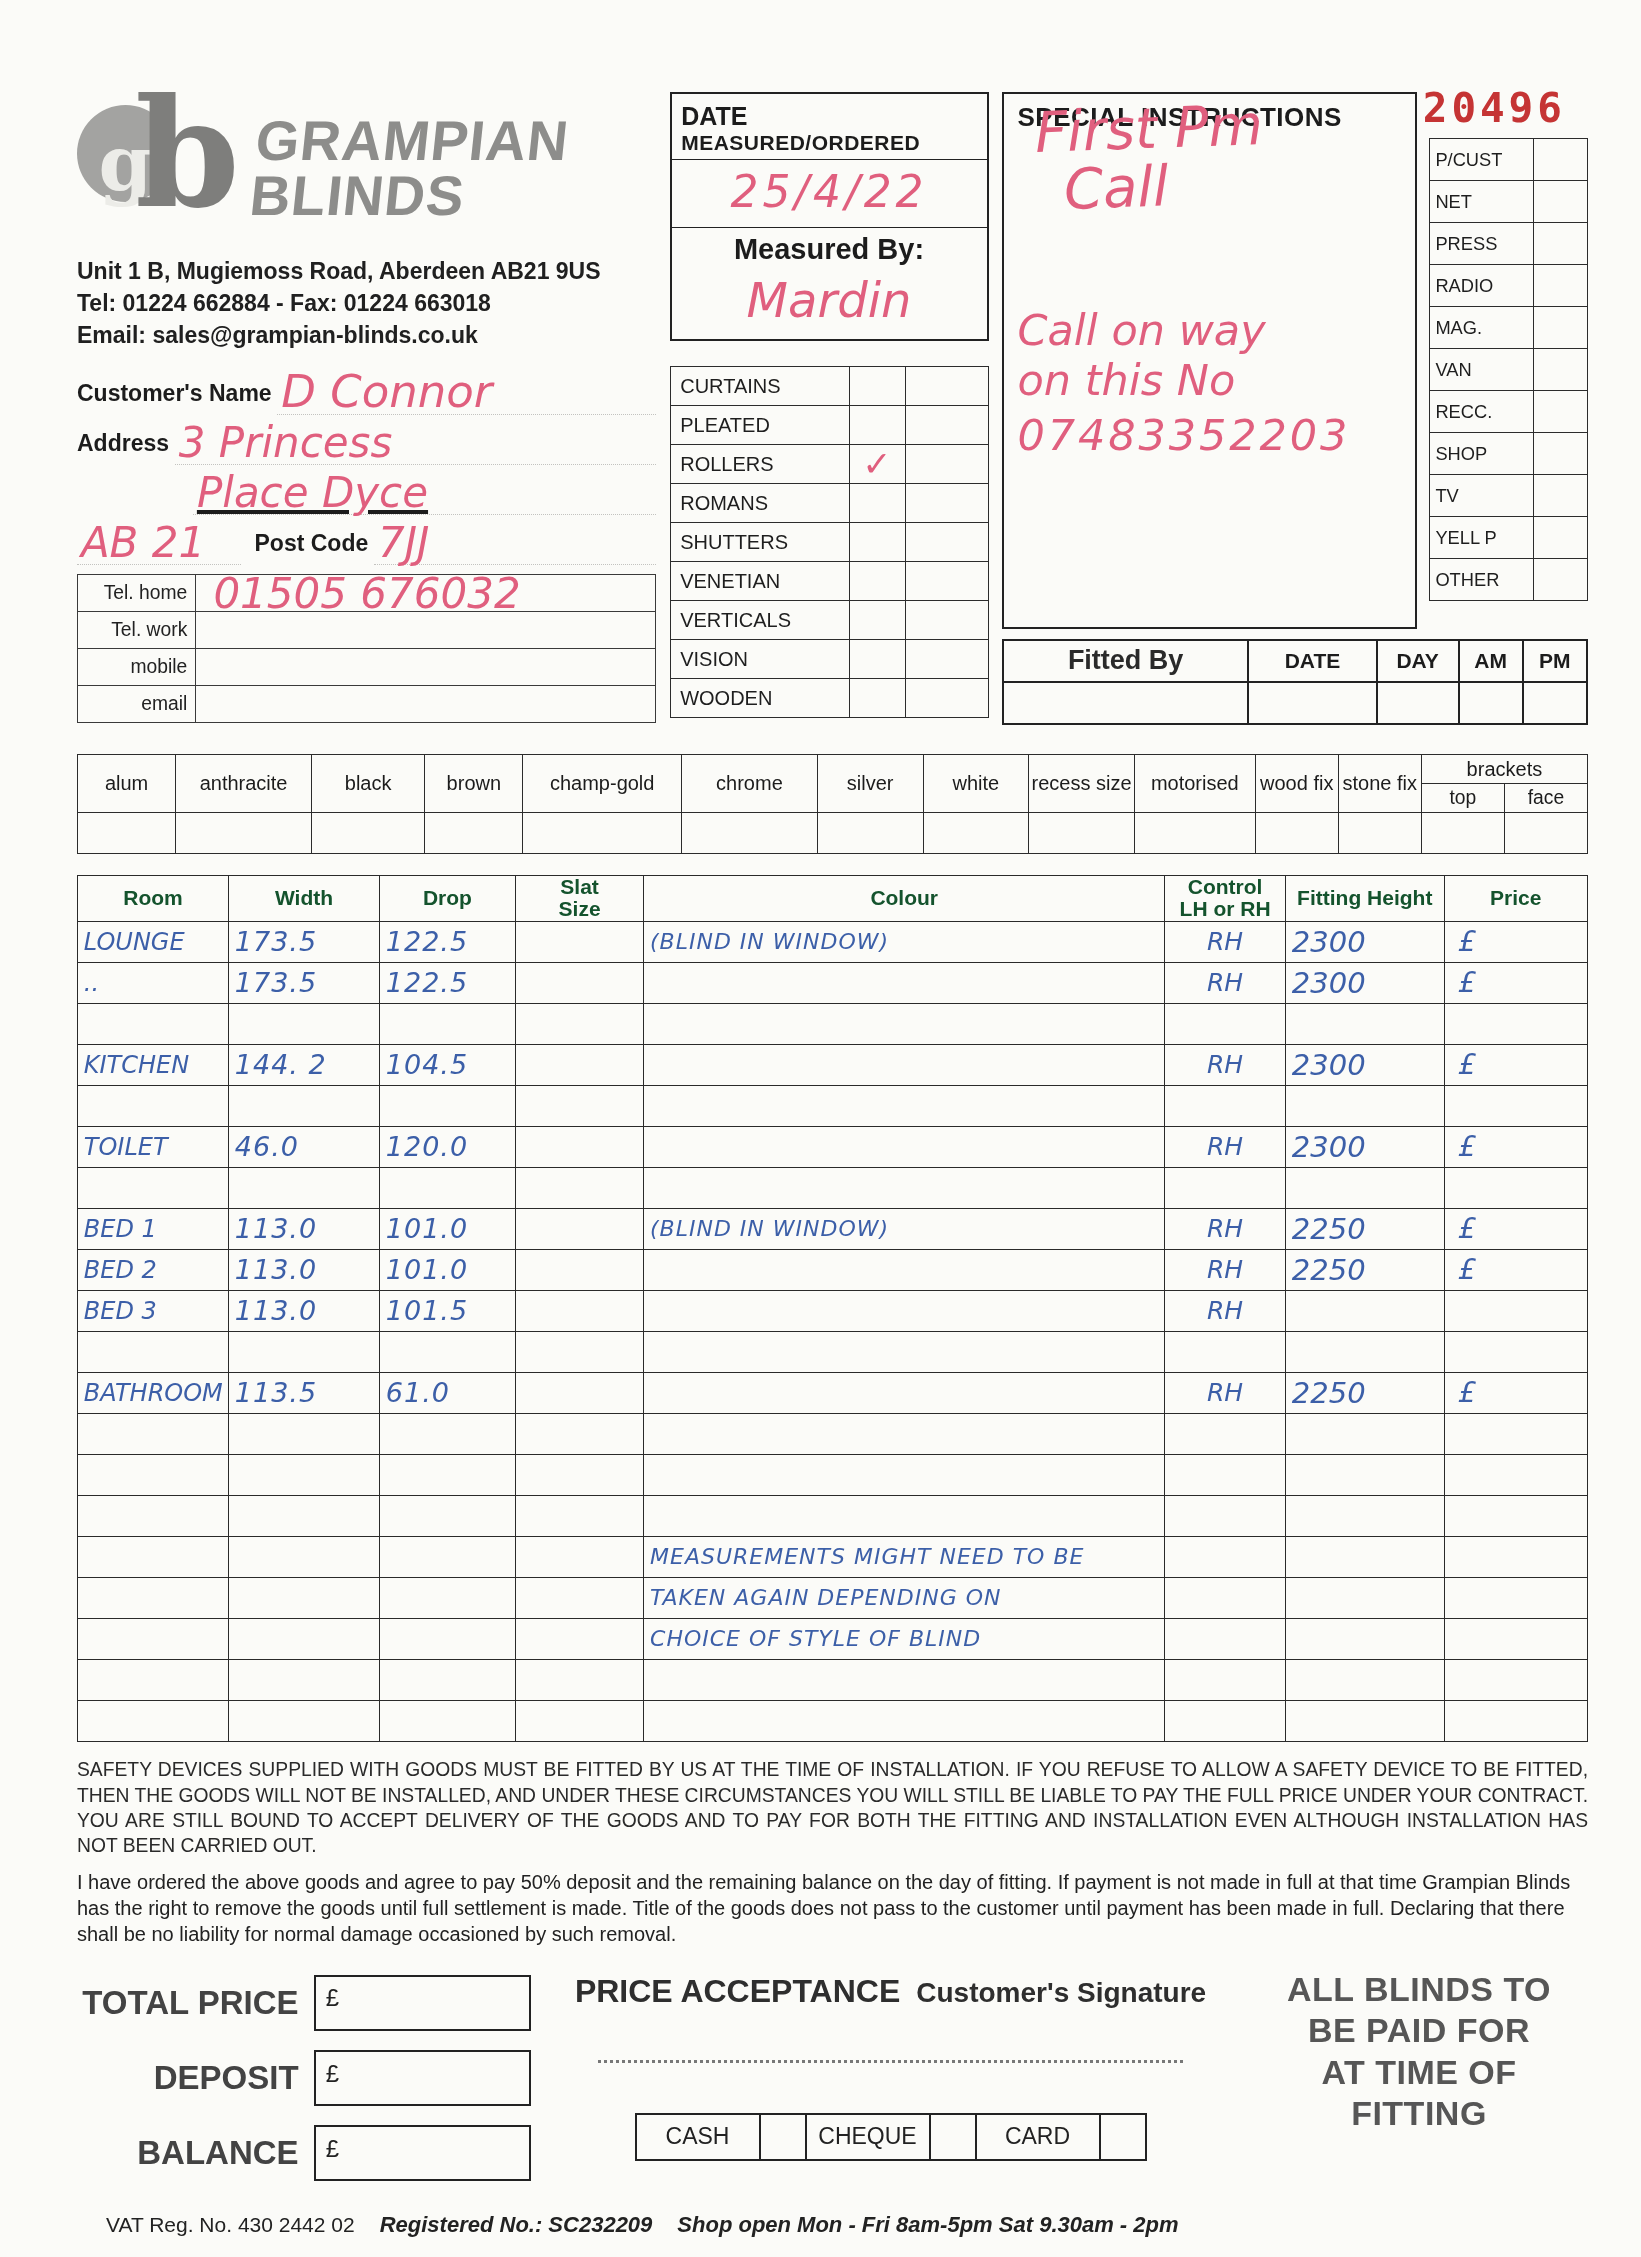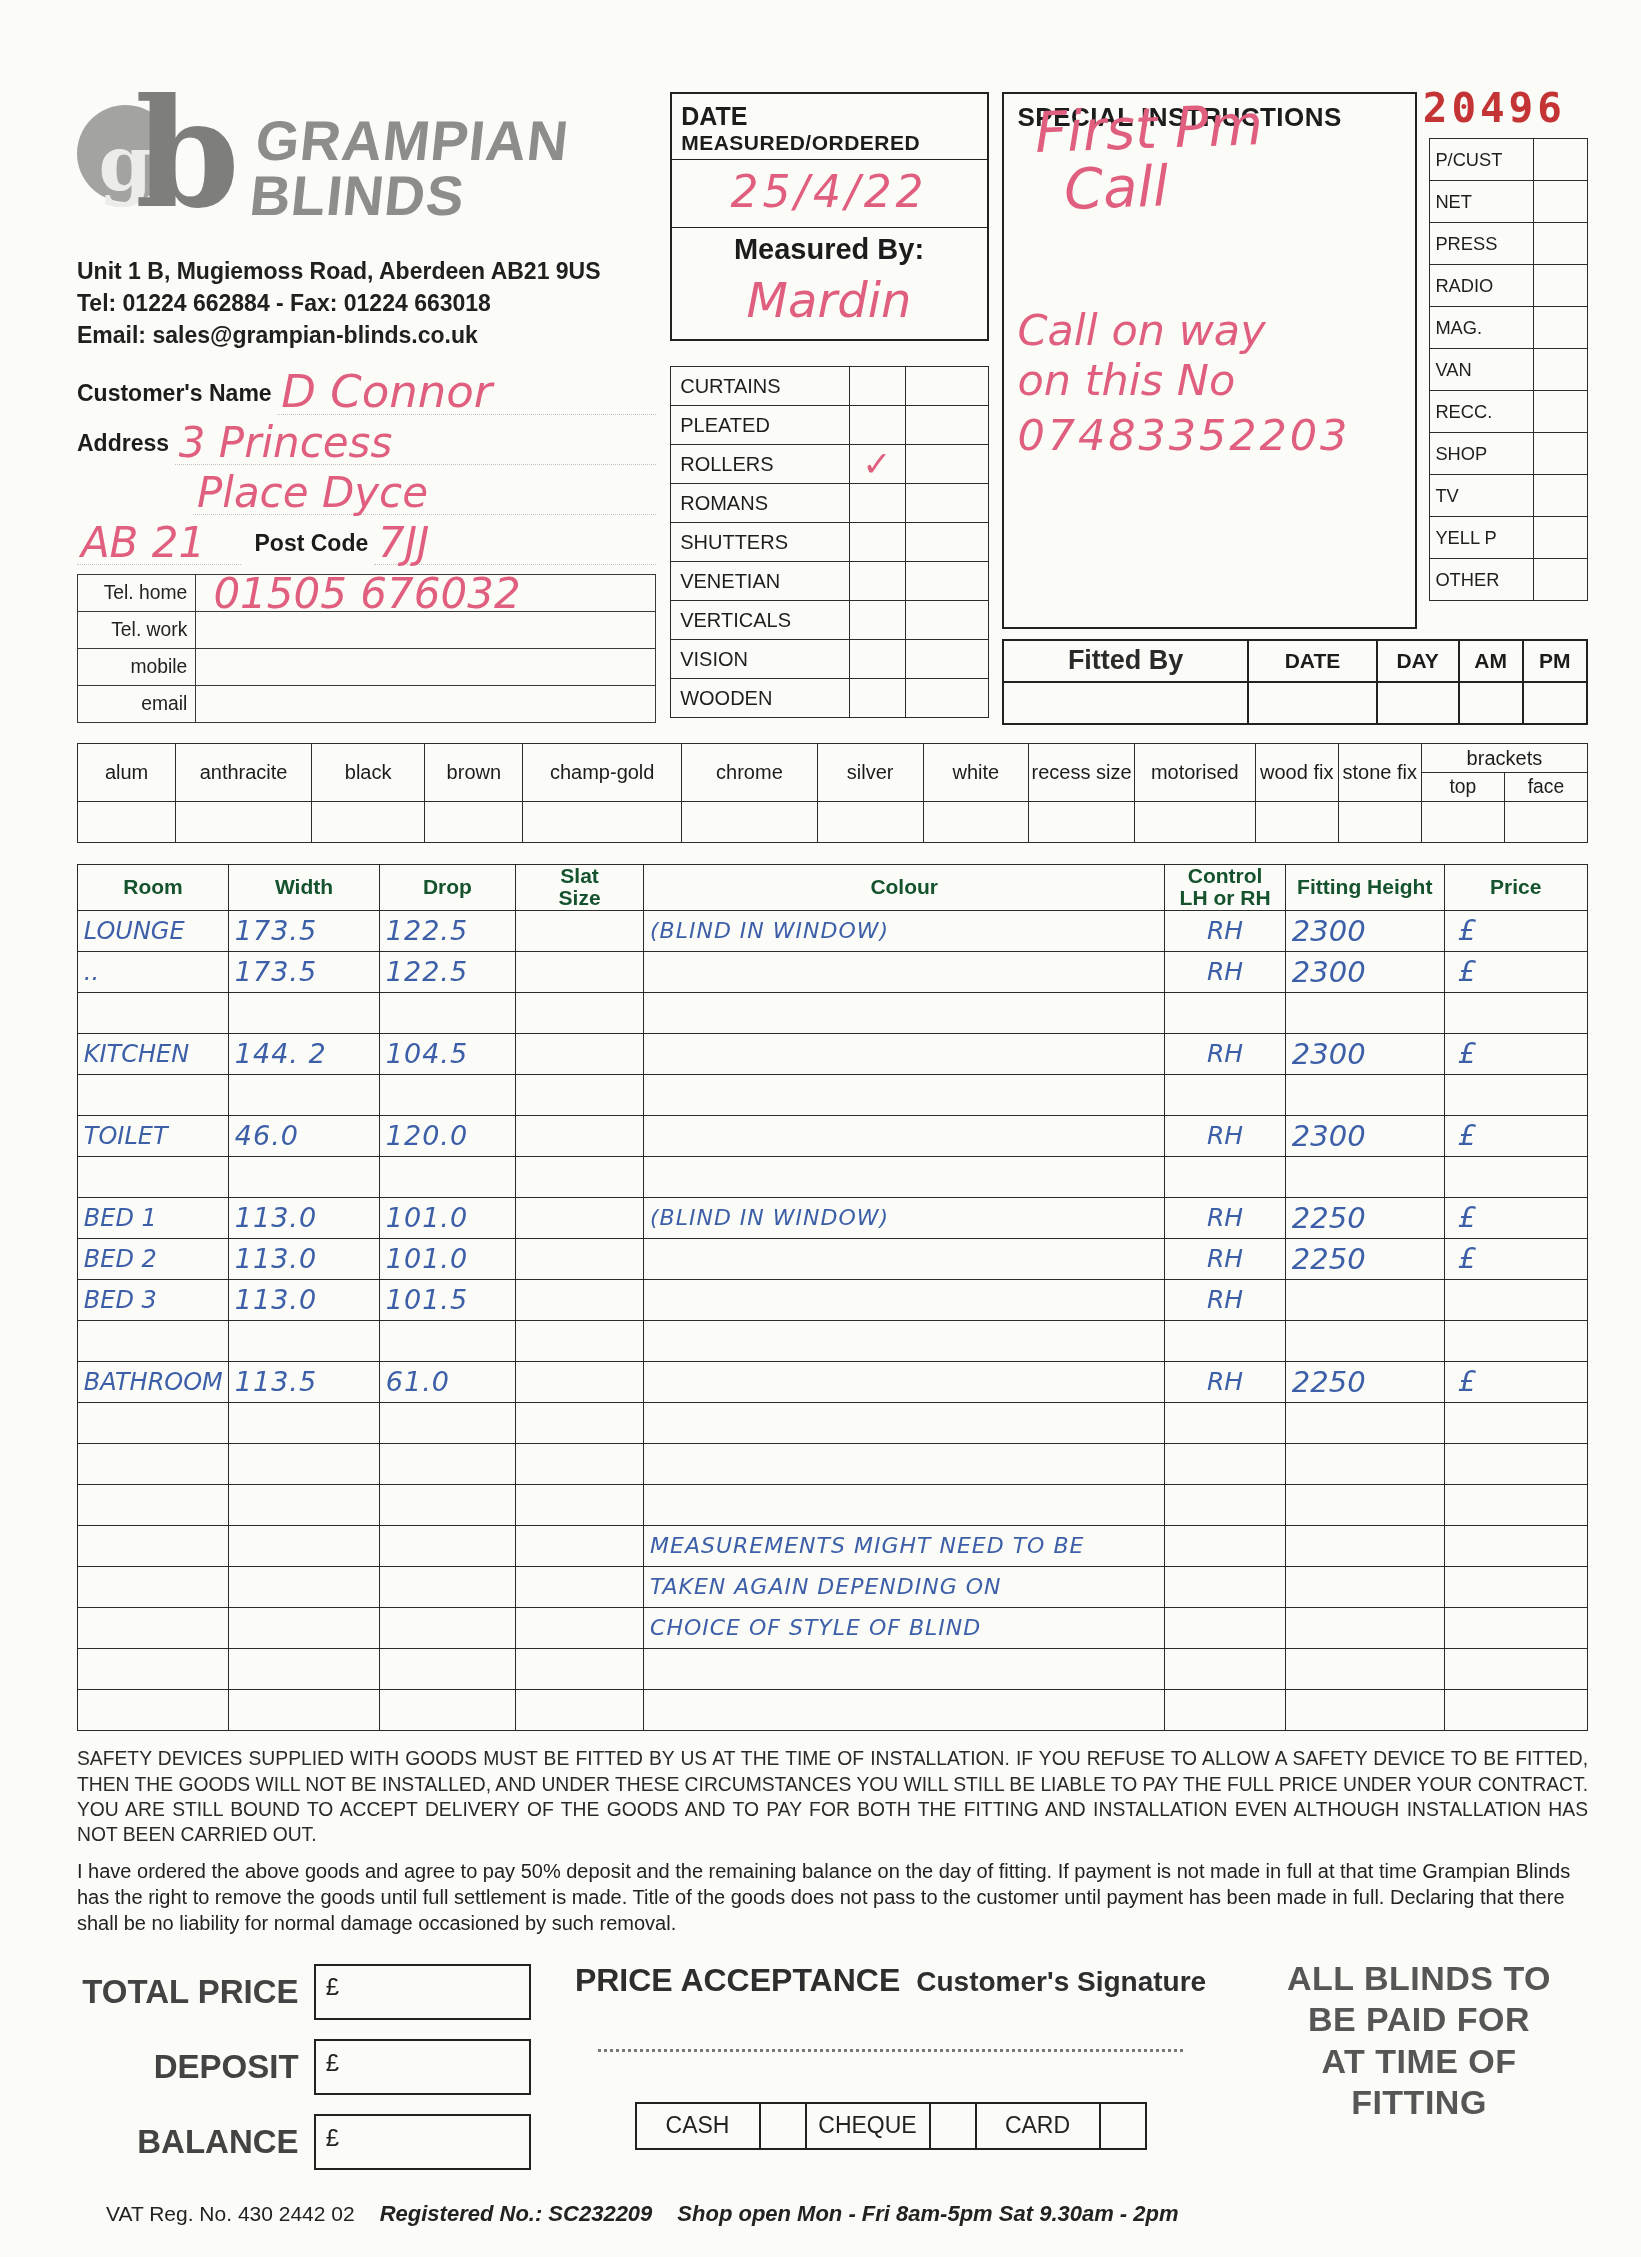--- a/index.html
+++ b/index.html
@@ -36,21 +36,21 @@
   .company-lines { margin-top:9.7px; }
   .co-line { font-weight:bold; font-size:23px; line-height:1.4; color:#202020; }
 
   
   .cust { margin-top:13.5px; }
   .cust-row { display:flex; align-items:flex-end; min-height:50px; }
   .cust-label { font-weight:bold; font-size:23px; padding:0 5.8px 7.7px 0; white-space:nowrap; }
   .cust-label.pc { padding-left:13.5px; }
   .cust-value { flex:1; border-bottom:1.9px dotted #c3c3c0; font-size:42px; line-height:1.0; white-space:nowrap; padding:0 3.9px; }
   .cust-value.fixedw { flex:0 0 164px; }
-  .cust-row.indent { padding-left:116px; }
+  .cust-row.indent { padding-left:116px;text-decoration:underline; }
   .contact-table { width:100%; margin-top:9.7px; }
   .contact-table td { border:1.9px solid #3a3a3a; height:37px;margin-top:16px; }
   .ct-label { width:118px; font-size:19.3px; text-align:right; padding-right:7.7px; color:#222; }
   .ct-value { font-size:42px; line-height:35px; padding-left:17.4px; white-space:nowrap; overflow:visible; }
 
   
   .date-box { border:2.9px solid #222; }
   .date-labels { padding:7.7px 9.7px 3.9px 9.7px; border-bottom:1.9px solid #222; }
   .dl1 { font-weight:bold; font-size:25px; }
   .dl2 { font-weight:bold; font-size:21px; letter-spacing:0.5px; }
@@ -81,21 +81,21 @@
   .mc-label { font-size:18.3px; padding-left:5.8px; color:#1e1e1e; }
   .mc-box { }
 
   .fitted-table { width:100%; margin-top:9.7px; }
   .fitted-table td { border:2.4px solid #222; height:42px; }
   .fb-main { font-weight:bold; font-size:27px; text-align:center; color:#2a2a2a; }
   .fb-col { font-weight:bold; font-size:21px; text-align:center; }
   .fb-empty-cell { height:39px; }
 
   
-  .options-table { width:100%; margin-top:18px; }
+  .options-table { width:100%; margin-top:29px; }
   .options-table td { border:1.9px solid #2c2c2c; text-align:center; vertical-align:middle; }
   .opt-label { font-size:20px; line-height:1.1; height:58px; padding:1.9px; }
   .opt-brackets { height:29px; }
   .opt-sub { font-size:19.3px; height:29px; }
   .opt-empty { height:41px; }
 
   
   .measure-table { width:100%; margin-top:21px; }
   .measure-table th, .measure-table td { border:1.9px solid #2a2a2a; }
   .m-head { font-weight:bold; font-size:21px; text-align:center; height:46px; white-space:pre-line; line-height:1.05; color:#14532d; }

